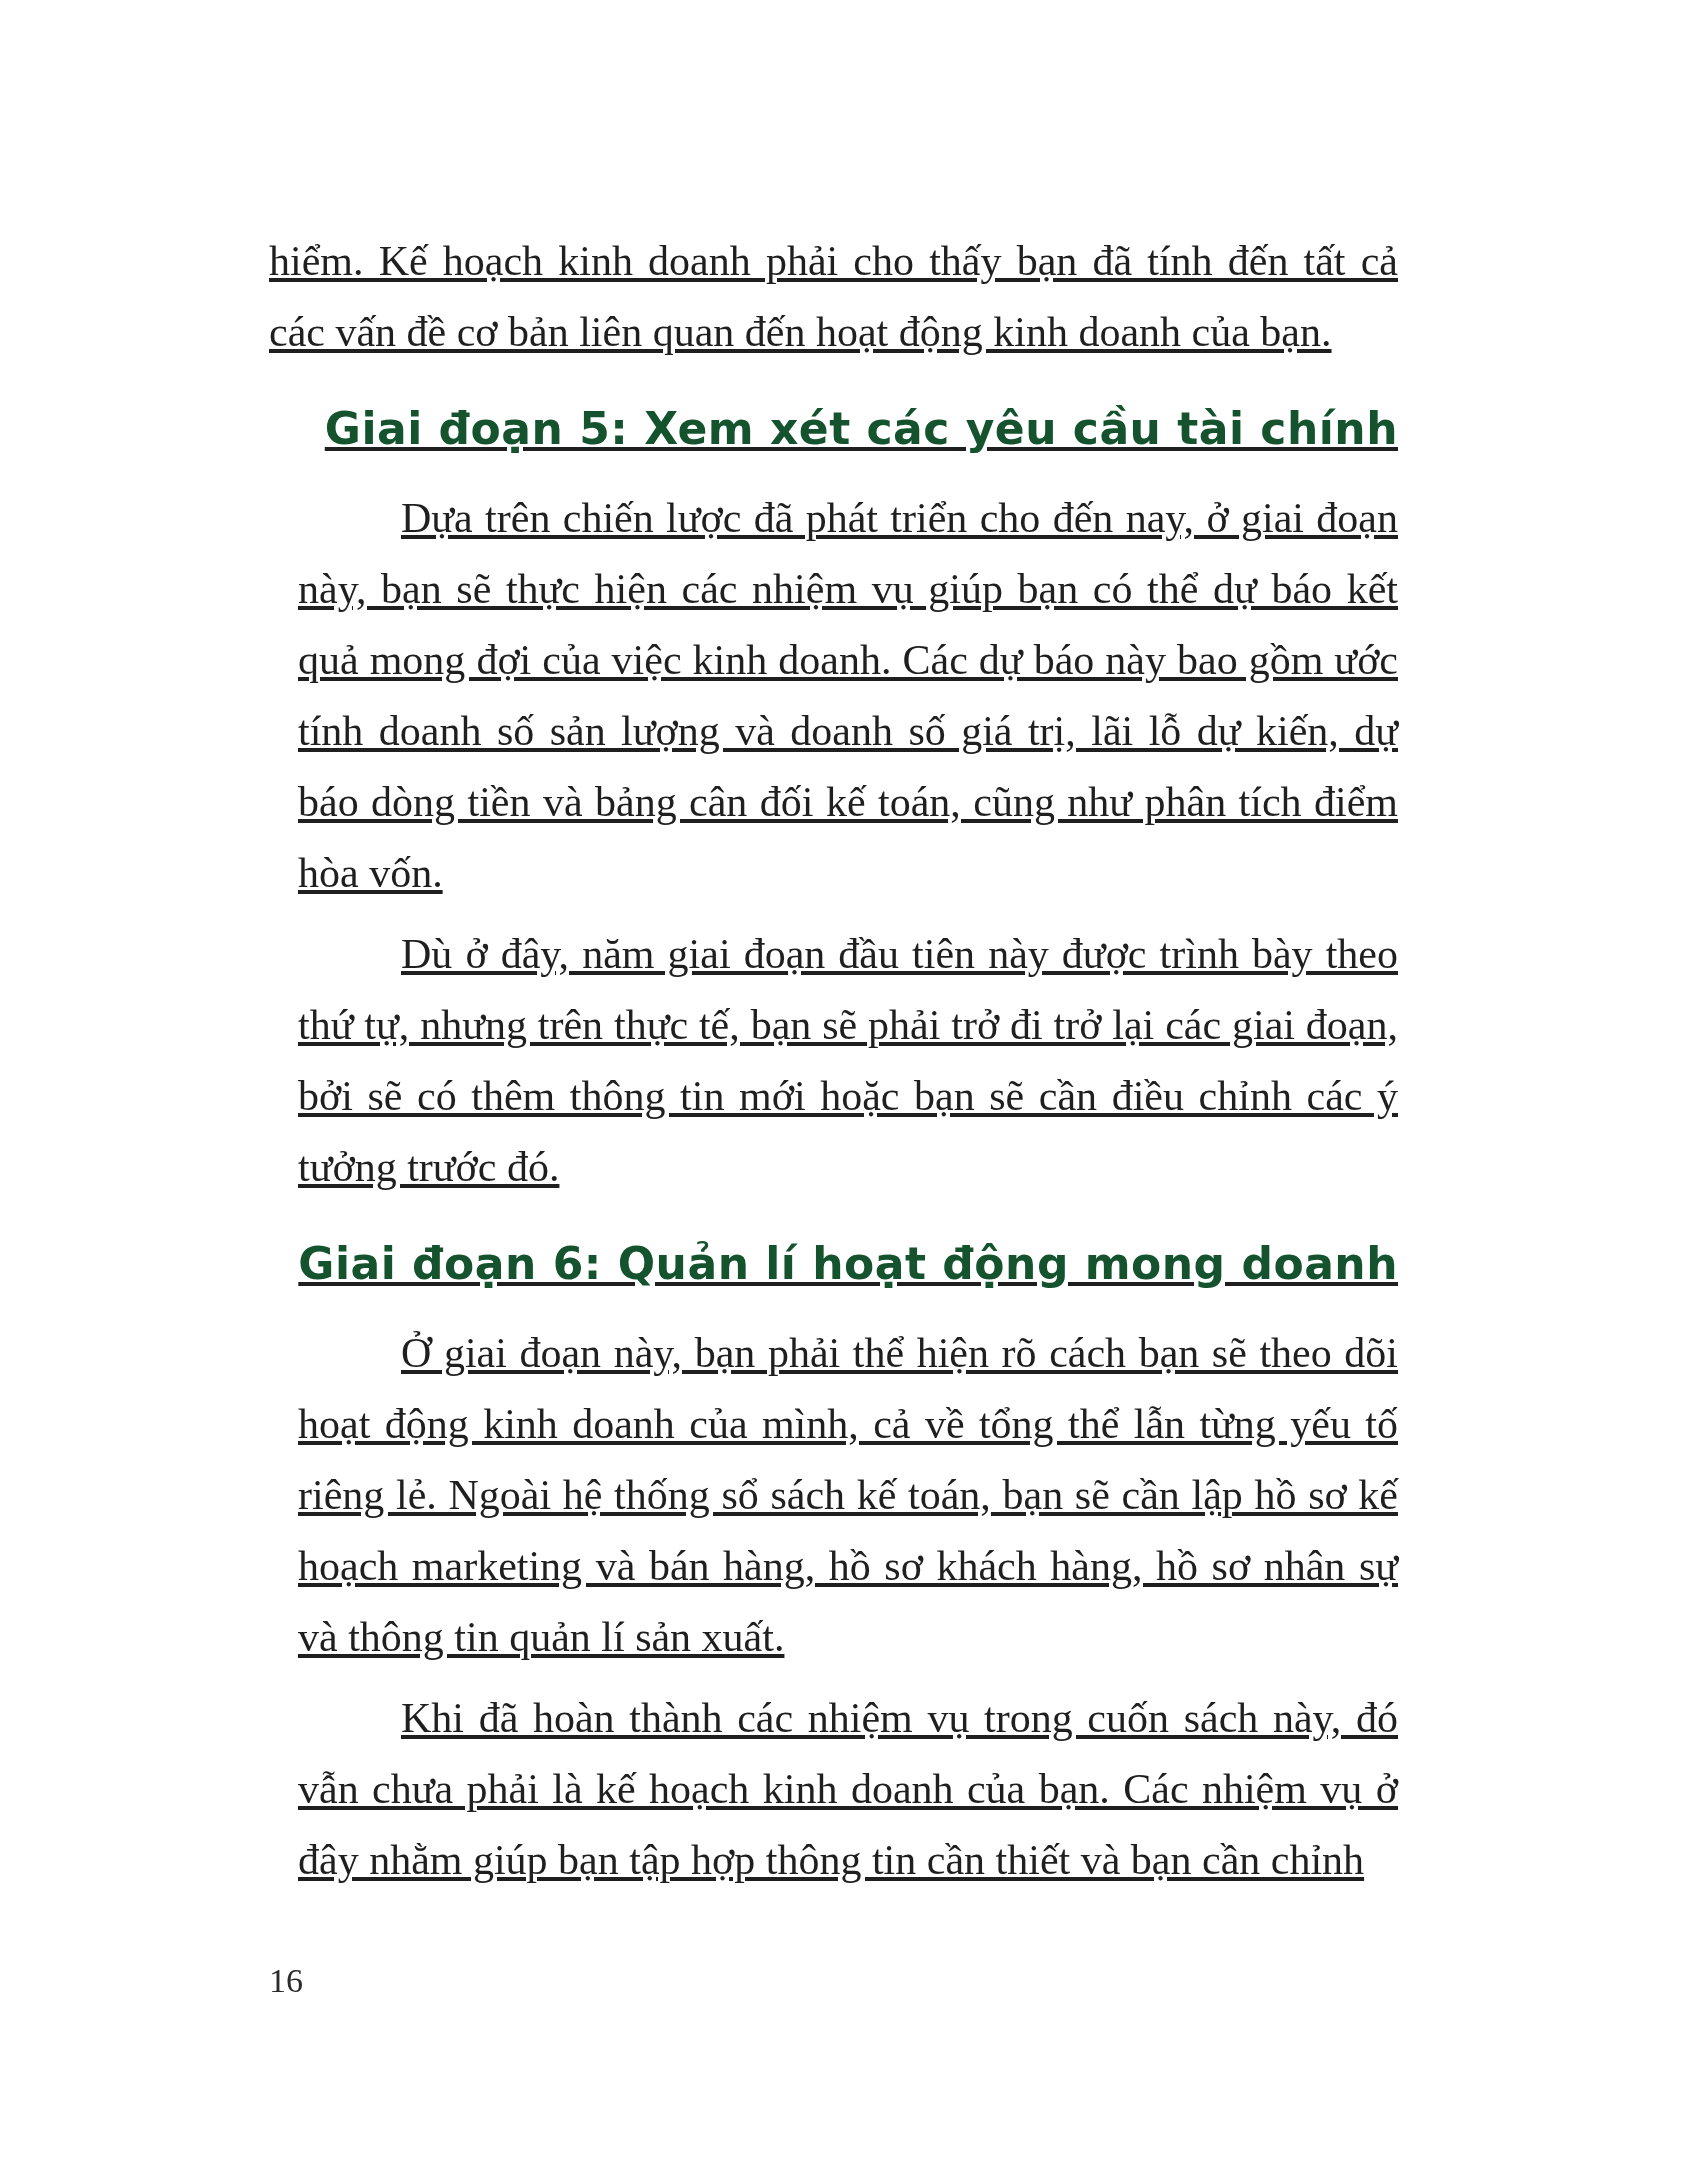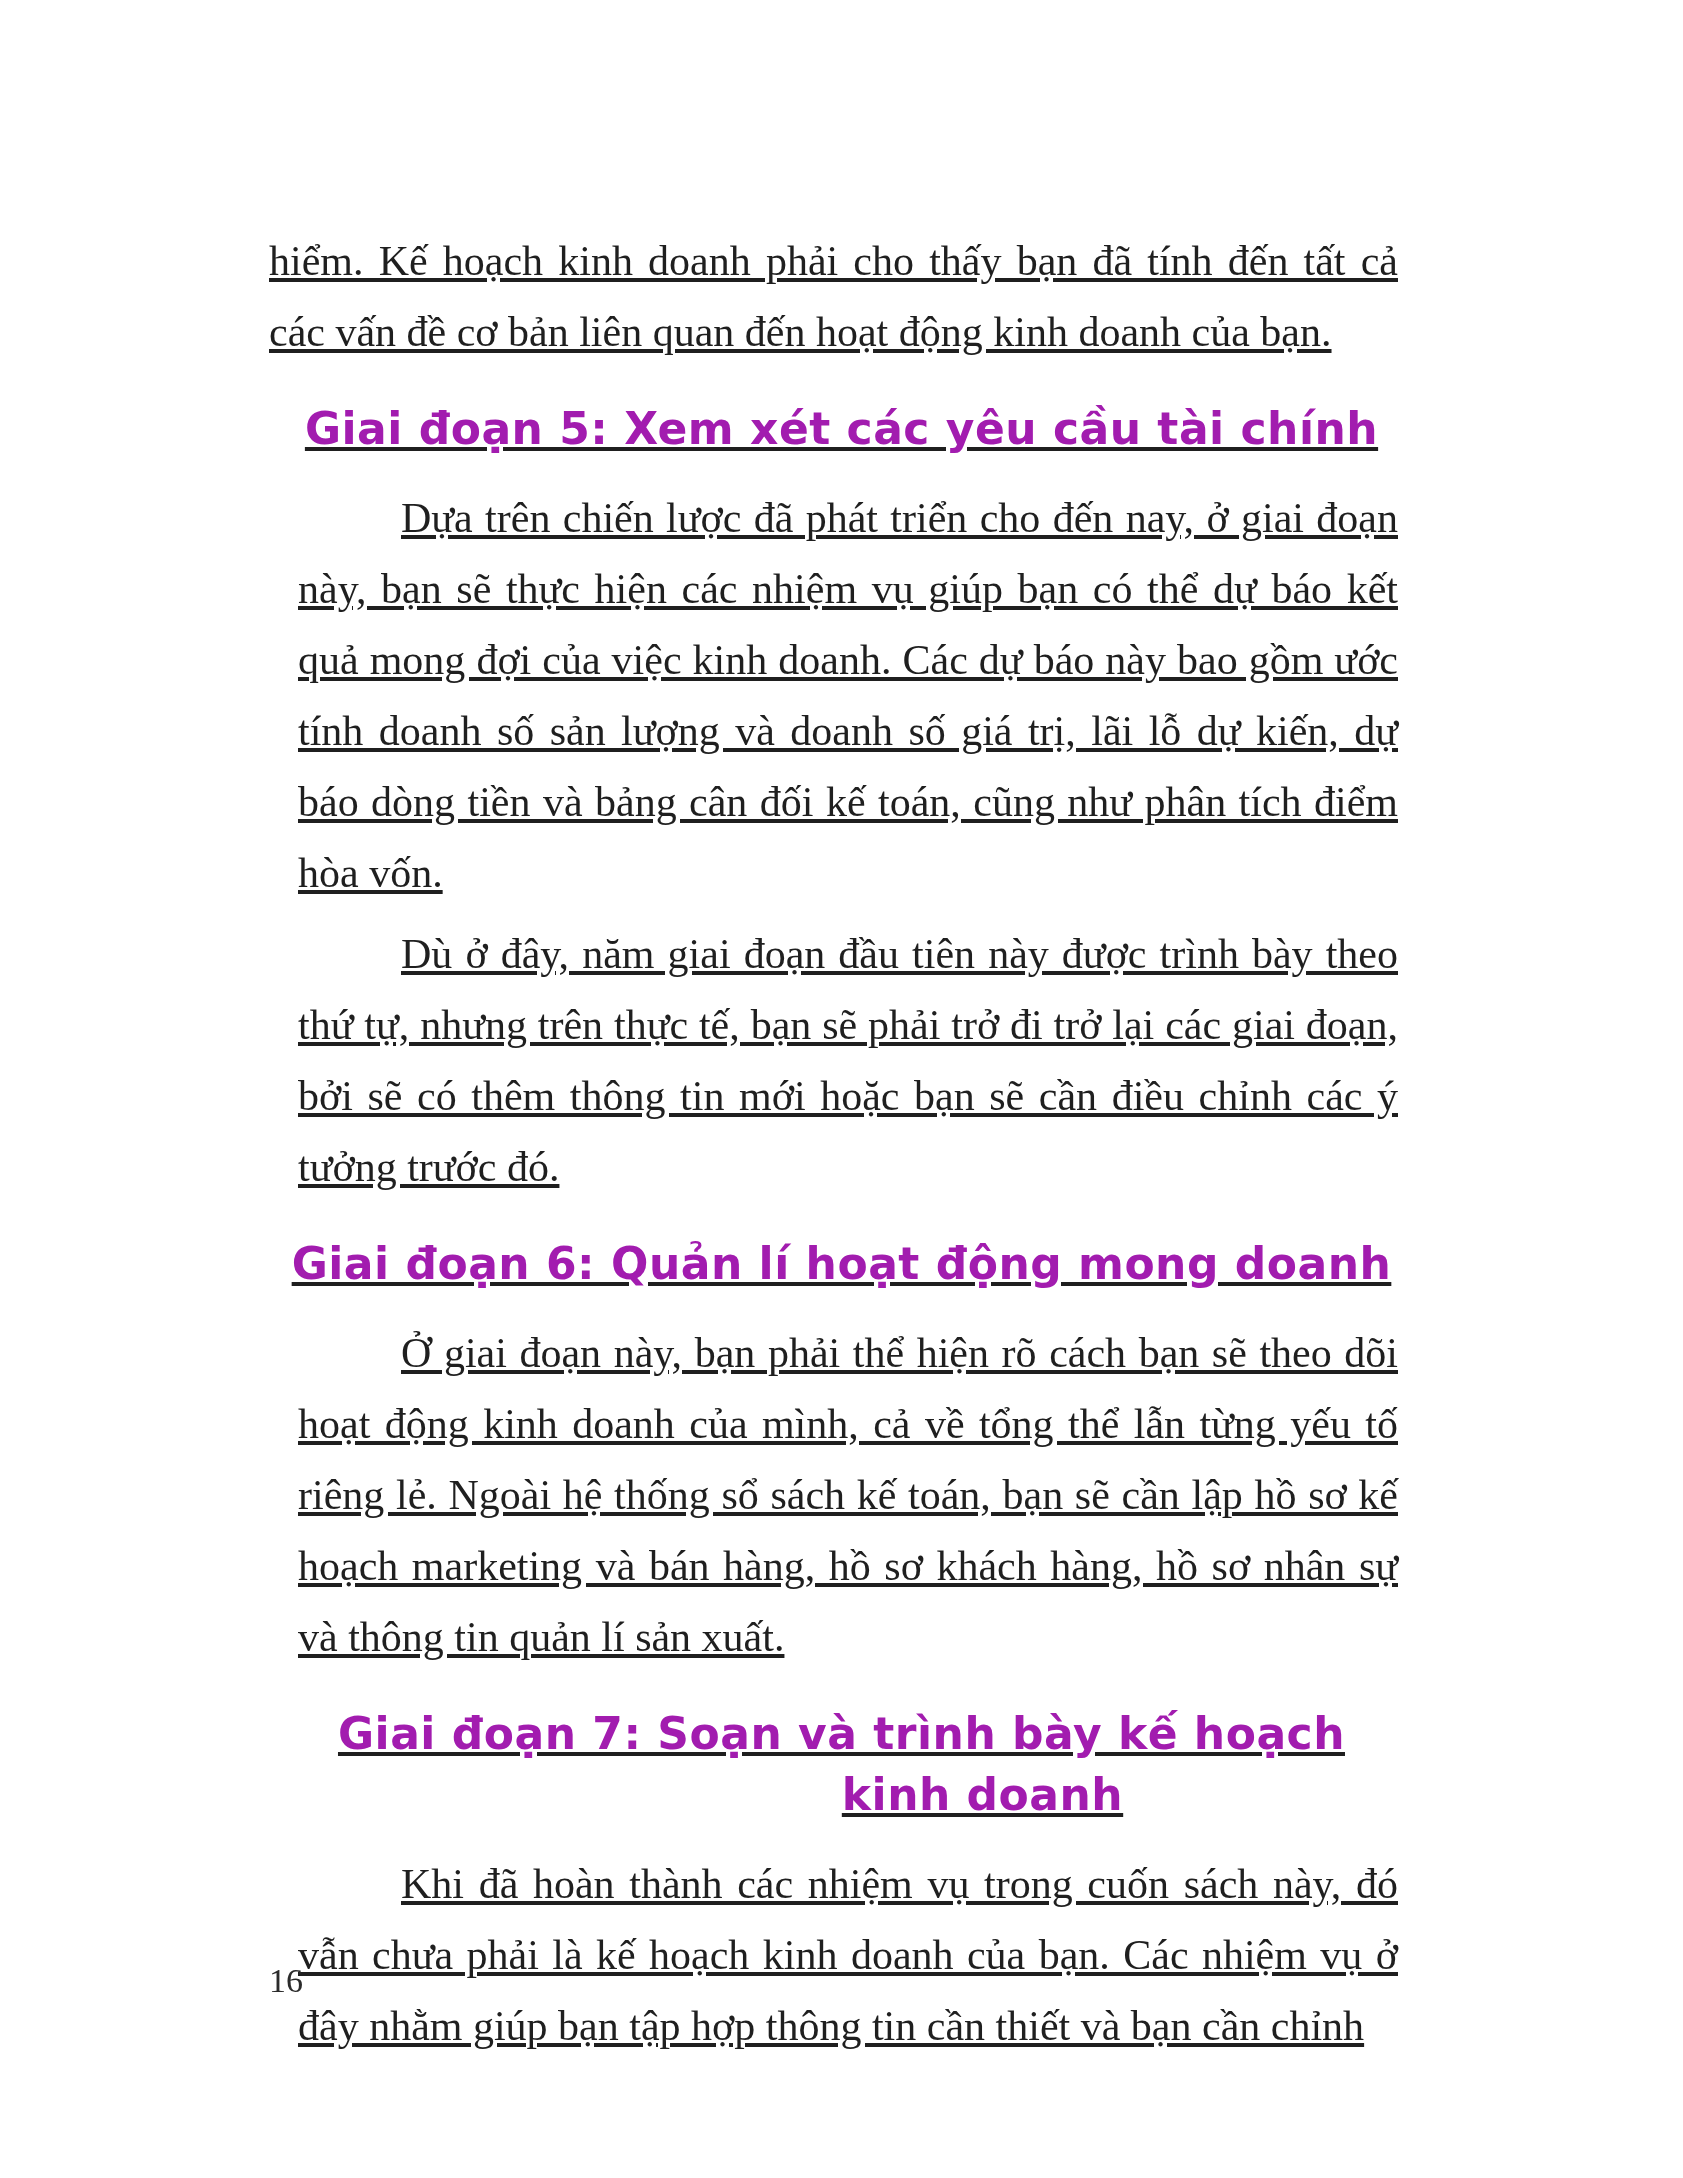--- a/index.html
+++ b/index.html
@@ -34,23 +34,23 @@
   .body-par.indented {
     text-indent: 103px;
     margin-left: 29px;
   }
   .heading {
     font-family: "DejaVu Sans", "Liberation Sans", sans-serif;
     font-weight: 700;
     font-size: 44px;
     line-height: 61px;
     letter-spacing: 0.5px;
-    color: #a21caf;
+    color: #14532d;
     margin: 30px 0 24px 16px;
-    text-align: center;
+    text-align: right;
   }
   .heading .h-line1 {
     display: block;
   }
   .heading .h-line2 {
     display: block;
     margin-left: 282px;
   }
   .page-number {
     position: absolute;
@@ -72,24 +72,20 @@
     <h2 class="heading">Giai đoạn 5: Xem xét các yêu cầu tài chính</h2>
 
     <p class="body-par indented">Dựa trên chiến lược đã phát triển cho đến nay, ở giai đoạn này, bạn sẽ thực hiện các nhiệm vụ giúp bạn có thể dự báo kết quả mong đợi của việc kinh doanh. Các dự báo này bao gồm ước tính doanh số sản lượng và doanh số giá trị, lãi lỗ dự kiến, dự báo dòng tiền và bảng cân đối kế toán, cũng như phân tích điểm hòa vốn.</p>
 
     <p class="body-par indented">Dù ở đây, năm giai đoạn đầu tiên này được trình bày theo thứ tự, nhưng trên thực tế, bạn sẽ phải trở đi trở lại các giai đoạn, bởi sẽ có thêm thông tin mới hoặc bạn sẽ cần điều chỉnh các ý tưởng trước đó.</p>
 
     <h2 class="heading">Giai đoạn 6: Quản lí hoạt động mong doanh</h2>
 
     <p class="body-par indented">Ở giai đoạn này, bạn phải thể hiện rõ cách bạn sẽ theo dõi hoạt động kinh doanh của mình, cả về tổng thể lẫn từng yếu tố riêng lẻ. Ngoài hệ thống sổ sách kế toán, bạn sẽ cần lập hồ sơ kế hoạch marketing và bán hàng, hồ sơ khách hàng, hồ sơ nhân sự và thông tin quản lí sản xuất.</p>
 
-    <h2 class="heading">
-      <span class="h-line1">Giai đoạn 7: Soạn và trình bày kế hoạch</span>
-      <span class="h-line2">kinh doanh</span>
-    </h2>
 
     <p class="body-par indented">Khi đã hoàn thành các nhiệm vụ trong cuốn sách này, đó vẫn chưa phải là kế hoạch kinh doanh của bạn. Các nhiệm vụ ở đây nhằm giúp bạn tập hợp thông tin cần thiết và bạn cần chỉnh</p>
 
   </div>
 
   <div class="page-number">16</div>
 </div>
 
 
 </body></html>

